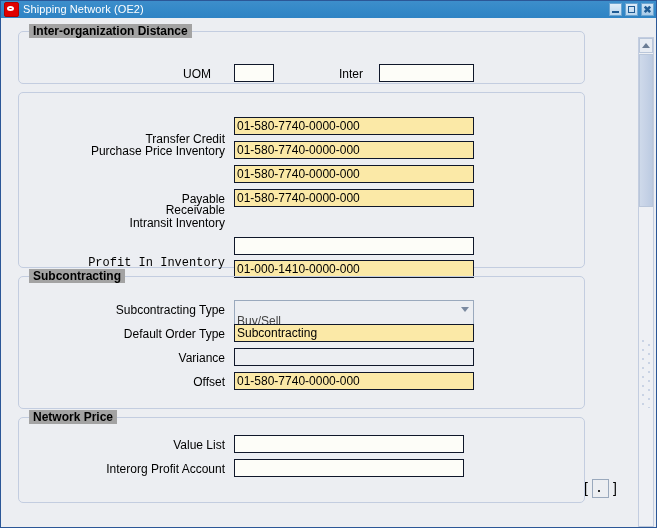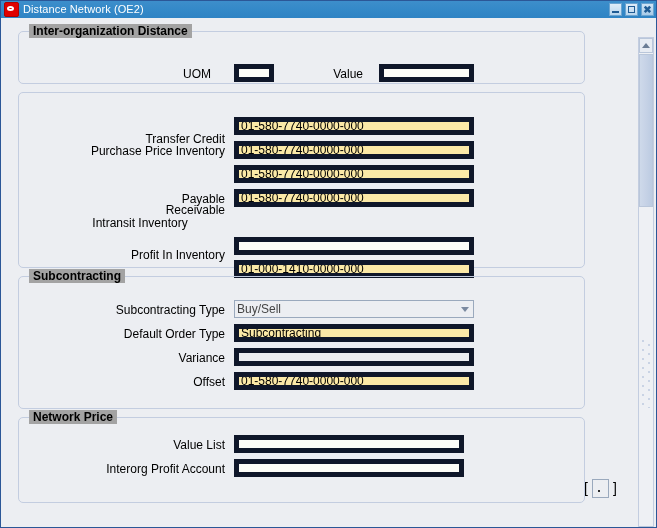--- a/index.html
+++ b/index.html
@@ -153,21 +153,21 @@
     position: absolute;
     font-size: 12px;
     color: #000000;
     text-align: right;
     white-space: nowrap;
     line-height: 16px;
   }
   .input {
     position: absolute;
     box-sizing: border-box;
-    border: 5px solid #0f172a;
+    border: 1px solid #0f172a;
     background: #fdfdf8;
     font-family: "Liberation Sans", sans-serif;
     font-size: 12px;
     color: #000000;
     padding: 0 2px;
     line-height: 16px;
     height: 18px;
     outline: none;
   }
   .input.yellow { background: #fbe9a7; }
@@ -175,21 +175,21 @@
 
   .select {
     position: absolute;
     box-sizing: border-box;
     border: 1px solid #9aa9bd;
     background: #eceef2;
     height: 18px;
     font-size: 12px;
     color: #444444;
     line-height: 16px;
-    padding: 0 2px;
+    padding: 12px 2px;
     cursor: pointer;
   }
   .select .arrow {
     position: absolute;
     right: 4px;
     top: 6px;
     width: 0; height: 0;
     border-left: 4px solid transparent;
     border-right: 4px solid transparent;
     border-top: 5px solid #7b8aa0;
@@ -290,62 +290,62 @@
     pointer-events: none;
   }
 </style>
 </head>
 <body>
 
 <div class="window">
 
   <div class="titlebar">
     <div class="app-icon"></div>
-    <div class="title-text">Distance Network (OE2)</div>
+    <div class="title-text">Shipping Network (OE2)</div>
     <div class="win-buttons">
       <div class="win-btn min">
           <span class="g"></span>
         </div>
       <div class="win-btn max">
           <span class="g"></span>
         </div>
       <div class="win-btn close">
           <span class="g">✖</span>
         </div>
     </div>
   </div>
 
   <div class="client">
 
     <div class="group" id="grp-distance">
       <div class="group-title">Inter-organization Distance</div>
     </div>
     <div class="field-label" style="left:136px; top:48px; width:74px;">UOM</div>
     <input class="input" style="left: 233px; top: 46px; width: 40px;" value="">
-    <div class="field-label" style="left:262px; top:48px; width:100px;">Value</div>
+    <div class="field-label" style="left:262px; top:48px; width:100px;">Inter</div>
     <input class="input" style="left: 378px; top: 46px; width: 95px;" value="">
 
     <div class="group" id="grp-accounts"></div>
 
     <div class="field-label" style="left:30px; top:101px; width:194px;margin-top:12px;">Transfer Credit</div>
     <input class="input yellow" style="left: 233px; top: 99px; width: 240px;" value="01-580-7740-0000-000">
 
     <div class="field-label" style="left:30px; top:125px; width:194px;">Purchase Price Inventory</div>
     <input class="input yellow" style="left: 233px; top: 123px; width: 240px;" value="01-580-7740-0000-000">
 
     <div class="field-label" style="left:30px; top:149px; width:194px;margin-top:35px;">Receivable</div>
     <input class="input yellow" style="left: 233px; top: 147px; width: 240px;" value="01-580-7740-0000-000">
 
     <div class="field-label" style="left:30px; top:173px; width:194px;">Payable</div>
     <input class="input yellow" style="left: 233px; top: 171px; width: 240px;" value="01-580-7740-0000-000">
 
-    <div class="field-label" style="left:42px; top:197px; width:194px;text-align:center;">Intransit Inventory</div>
+    <div class="field-label" style="left:30px; top:197px; width:194px;">Intransit Inventory</div>
     <input class="input yellow" style="left: 233px; top: 195px; width: 240px; margin-top: 47px;" value="01-000-1410-0000-000">
 
-    <div class="field-label" style="left:30px; top:229px; width:194px;">Profit In Inventory</div>
+    <div class="field-label" style="left:30px; top:237px; width:194px;font-family:Liberation Mono, monospace;">Profit In Inventory</div>
     <input class="input" style="left: 233px; top: 219px; width: 240px;" value="">
 
     <div class="group" id="grp-subcontracting">
       <div class="group-title">Subcontracting</div>
     </div>
 
     <div class="field-label" style="left:30px; top:284px; width:194px;">Subcontracting Type</div>
     <div class="select" style="left:233px; top:282px; width:240px;">
       <span>Buy/Sell</span>
       <span class="arrow"></span>

